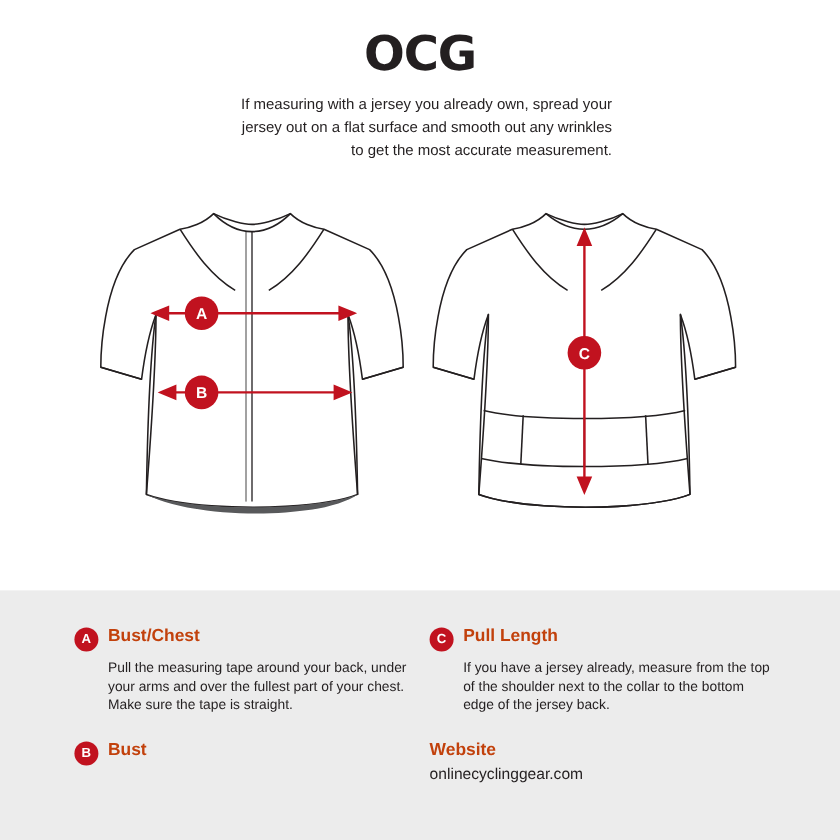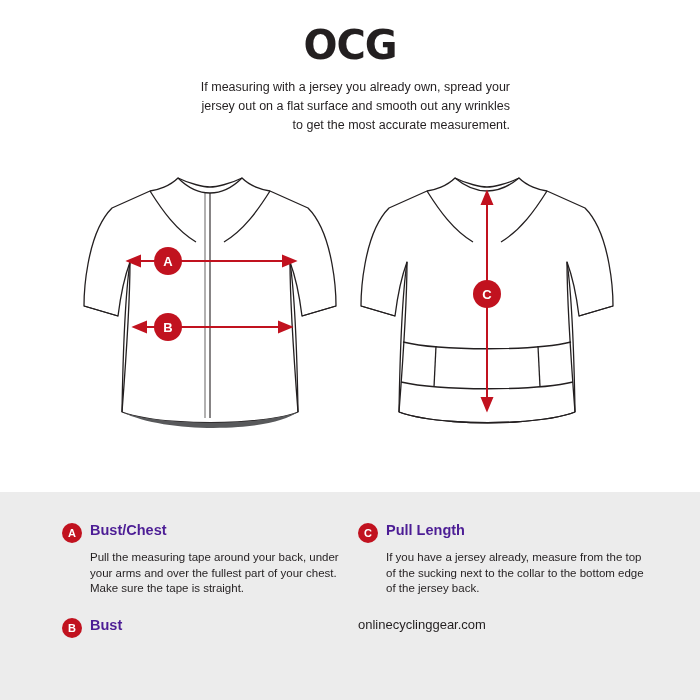--- a/index.html
+++ b/index.html
@@ -89,21 +89,21 @@
     background: #c1121f;
     color: #ffffff;
     font-size: 11px;
     font-weight: bold;
     line-height: 20px;
     text-align: center;
   }
   .legend-title {
     font-size: 14.5px;
     font-weight: bold;
-    color: #4c1d95;
+    color: #c2410c;
     margin-bottom: 4px;
   }
   .legend-body {
     font-size: 11.5px;
     line-height: 15.5px;
     color: #231f20;
     margin-top: 12px;
   }
   .legend-link {
     font-size: 13px;
@@ -254,24 +254,25 @@
         <div class="legend-title">Bust</div>
       </div>
 
     </div>
 
     <div class="legend-col right">
 
       <div class="legend-item">
         <div class="badge">C</div>
         <div class="legend-title">Pull Length</div>
-        <div class="legend-body">If you have a jersey already, measure from the top of the sucking next to the collar to the bottom edge of the jersey back.</div>
+        <div class="legend-body">If you have a jersey already, measure from the top of the shoulder next to the collar to the bottom edge of the jersey back.</div>
       </div>
 
       <div class="legend-item nopad">
+        <div class="legend-title">Website</div>
         <a class="legend-link" href="#">onlinecyclinggear.com</a>
       </div>
 
     </div>
 
   </div>
 
 </div>
 
 </body></html>

